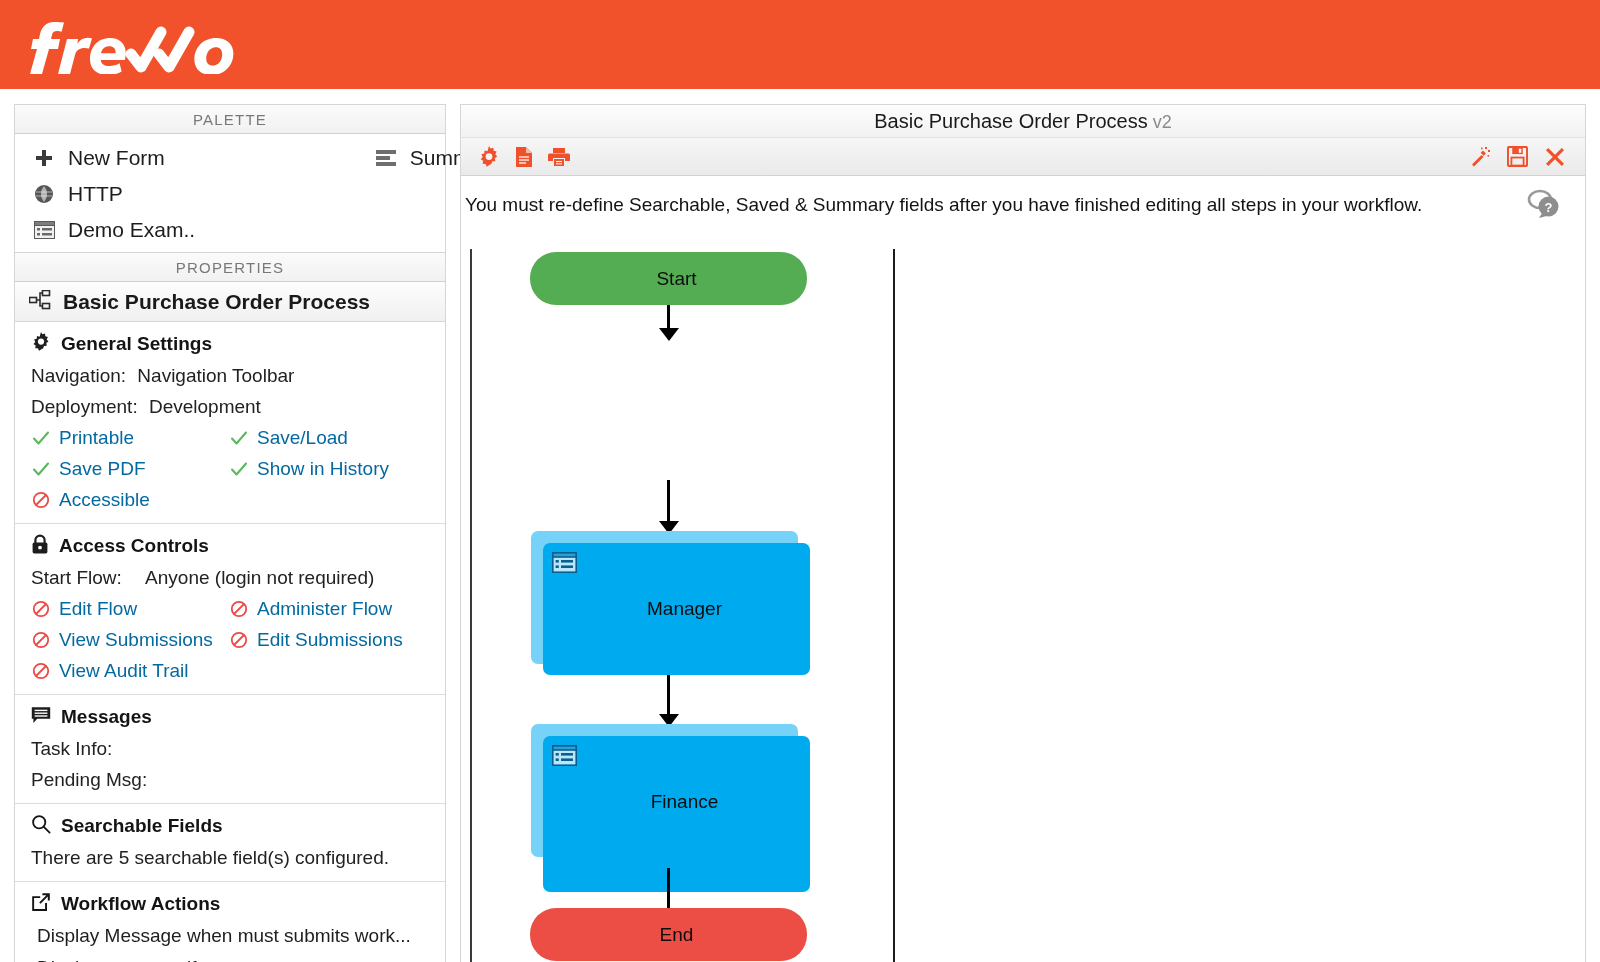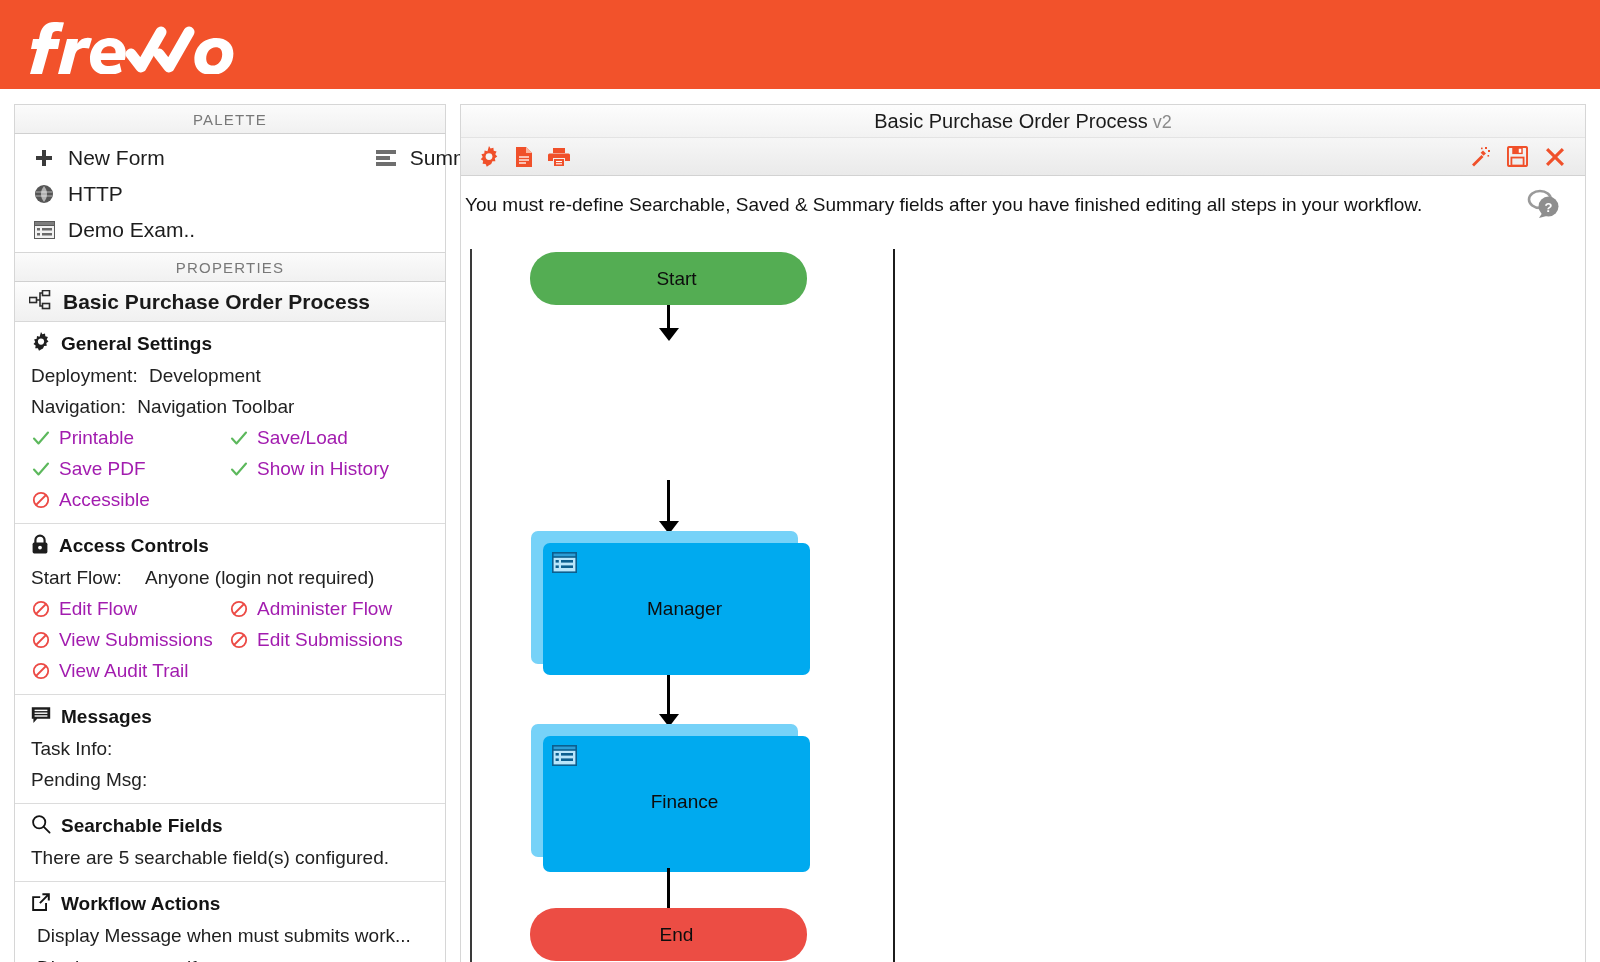--- a/index.html
+++ b/index.html
@@ -105,21 +105,21 @@
   .sec-line {
     font-size: 19px; color: #222;
     padding-left: 16px;
     height: 31px; line-height: 31px;
     white-space: nowrap;
   }
   .sec-line .val { margin-left: 6px; }
   .flag-grid { display: flex; flex-wrap: wrap; padding-left: 16px; }
   .flag {
     display: flex; align-items: center;
-    height: 31px; font-size: 19px; color: #a21caf;
+    height: 31px; font-size: 19px; color: #0369a1;
     white-space: nowrap;
   }
   .flag-w1 { width: 198px; }
   .flag-w2 { width: 200px; }
   .flag .flag-label { margin-left: 8px; }
   .flag-icon { width: 20px; height: 20px; flex: 0 0 20px; display: flex;
                align-items: center; justify-content: center; }
   .action-line {
     font-size: 19px; color: #1e1e1e;
     padding-left: 22px;
@@ -309,26 +309,26 @@
       <div class="sec-head">
         <span>
           <svg width="20" height="20" viewBox="0 0 20 20">
             <path d="M10 0l1.4 2.3 2.6-.7.3 2.7 2.6.8-1.2 2.4 1.8 2-2.2 1.6.5 2.7-2.7.1-1.1 2.5L10 17.4l-2 1.4-1.1-2.5-2.7-.1.5-2.7L2.5 12l1.8-2L3.1 7.6l2.6-.8L6 4.1l2.6.7z" fill="#202020"></path>
             <circle cx="10" cy="9.6" r="3.1" fill="#ffffff"></circle>
           </svg>
         </span>
         <span class="sh-title">General Settings</span>
       </div>
       <div class="sec-line">
+        <span>Navigation:</span>
+        <span class="val">Navigation Toolbar</span>
+      </div>
+      <div class="sec-line">
         <span>Deployment:</span>
         <span class="val">Development</span>
-      </div>
-      <div class="sec-line">
-        <span>Navigation:</span>
-        <span class="val">Navigation Toolbar</span>
       </div>
       <div class="flag-grid">
         <div class="flag flag-w1">
           <span class="flag-icon">
             <svg width="18" height="18" viewBox="0 0 18 18">
                 <path d="M2 9.5 l4.5 5 L16 3.5" fill="none" stroke="#5cb85c" stroke-width="2.1" stroke-linecap="round" stroke-linejoin="round"></path>
               </svg>
           </span>
           <span class="flag-label">Printable</span>
         </div>
@@ -593,21 +593,21 @@
           <rect x="9" y="13.4" width="12" height="2.6" fill="#0b5f8f"></rect>
         </svg>
       </span>
       <div class="node-text" style="top:55px;">Manager</div>
     </div>
 
     <div class="connector" style="left:206px; top:440px; height:44px;"></div>
     <div class="arrow-head" style="left:198px; top:479px; border-top:13px solid #000;"></div>
 
     <div class="node task-back" style="left:70px; top:489px; width:267px; height:133px; background:#76d2f8;"></div>
-    <div class="node task-card" style="left:82px; top:501px; width:267px; height:136px; background:#00aaef;">
+    <div class="node task-card" style="left:82px; top:501px; width:267px; height:156px; background:#00aaef;">
       <span class="form-glyph" style="left:9px; top:9px;">
         <svg width="25" height="21" viewBox="0 0 25 21">
           <rect x="0.8" y="0.8" width="23.4" height="19.4" fill="#b9e6fb" stroke="#0b5f8f" stroke-width="1.6"></rect>
           <rect x="0.8" y="0.8" width="23.4" height="4.2" fill="#2d9ed6" stroke="#0b5f8f" stroke-width="1.6"></rect>
           <rect x="3.6" y="8" width="3.2" height="2.6" fill="#0b5f8f"></rect>
           <rect x="9" y="8" width="12" height="2.6" fill="#0b5f8f"></rect>
           <rect x="3.6" y="13.4" width="3.2" height="2.6" fill="#0b5f8f"></rect>
           <rect x="9" y="13.4" width="12" height="2.6" fill="#0b5f8f"></rect>
         </svg>
       </span>

